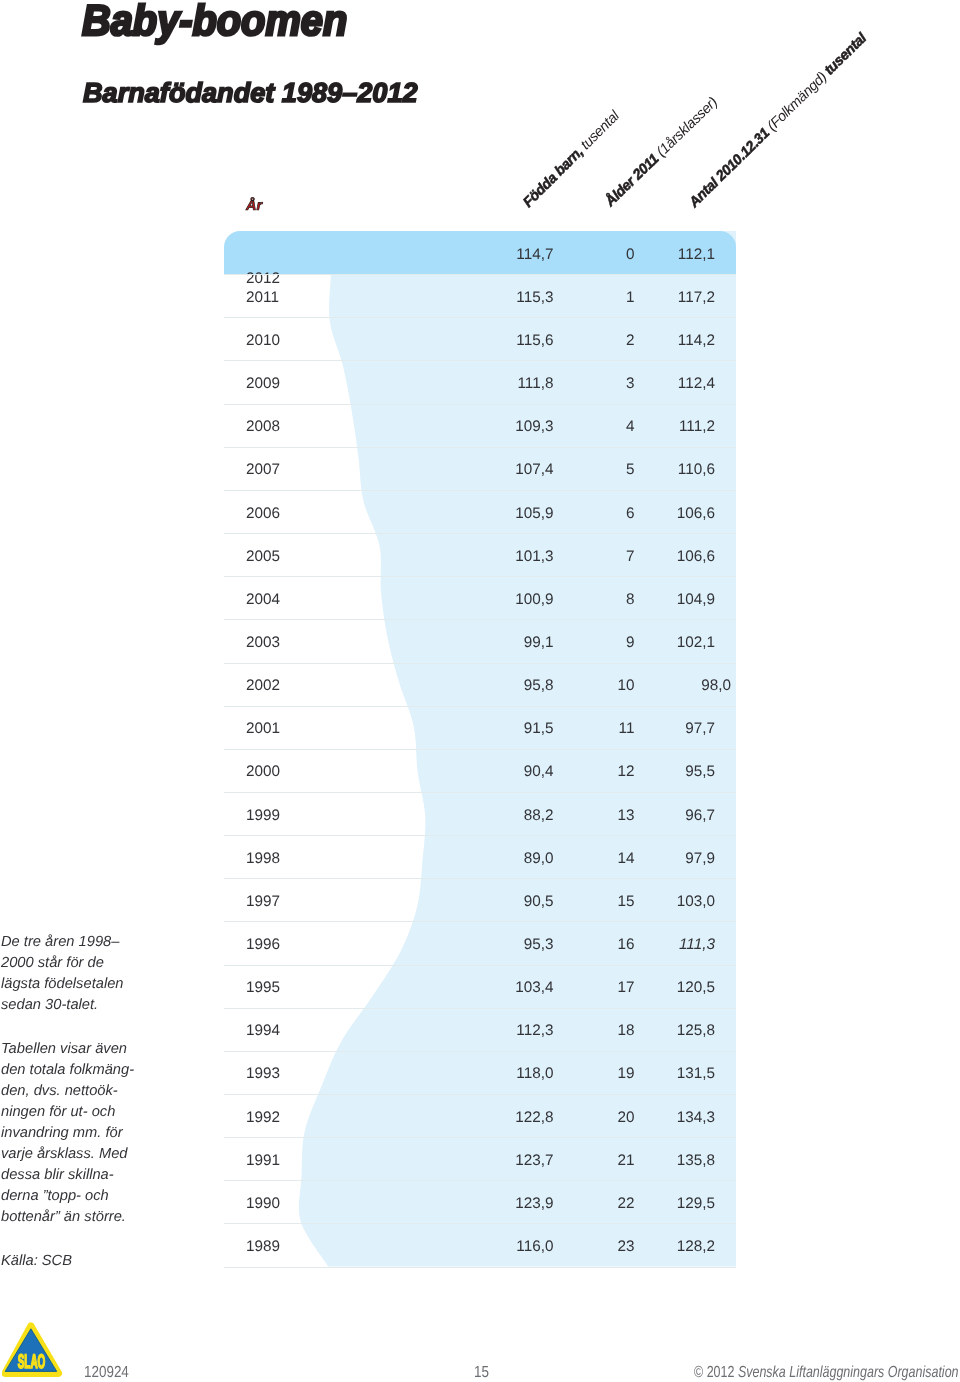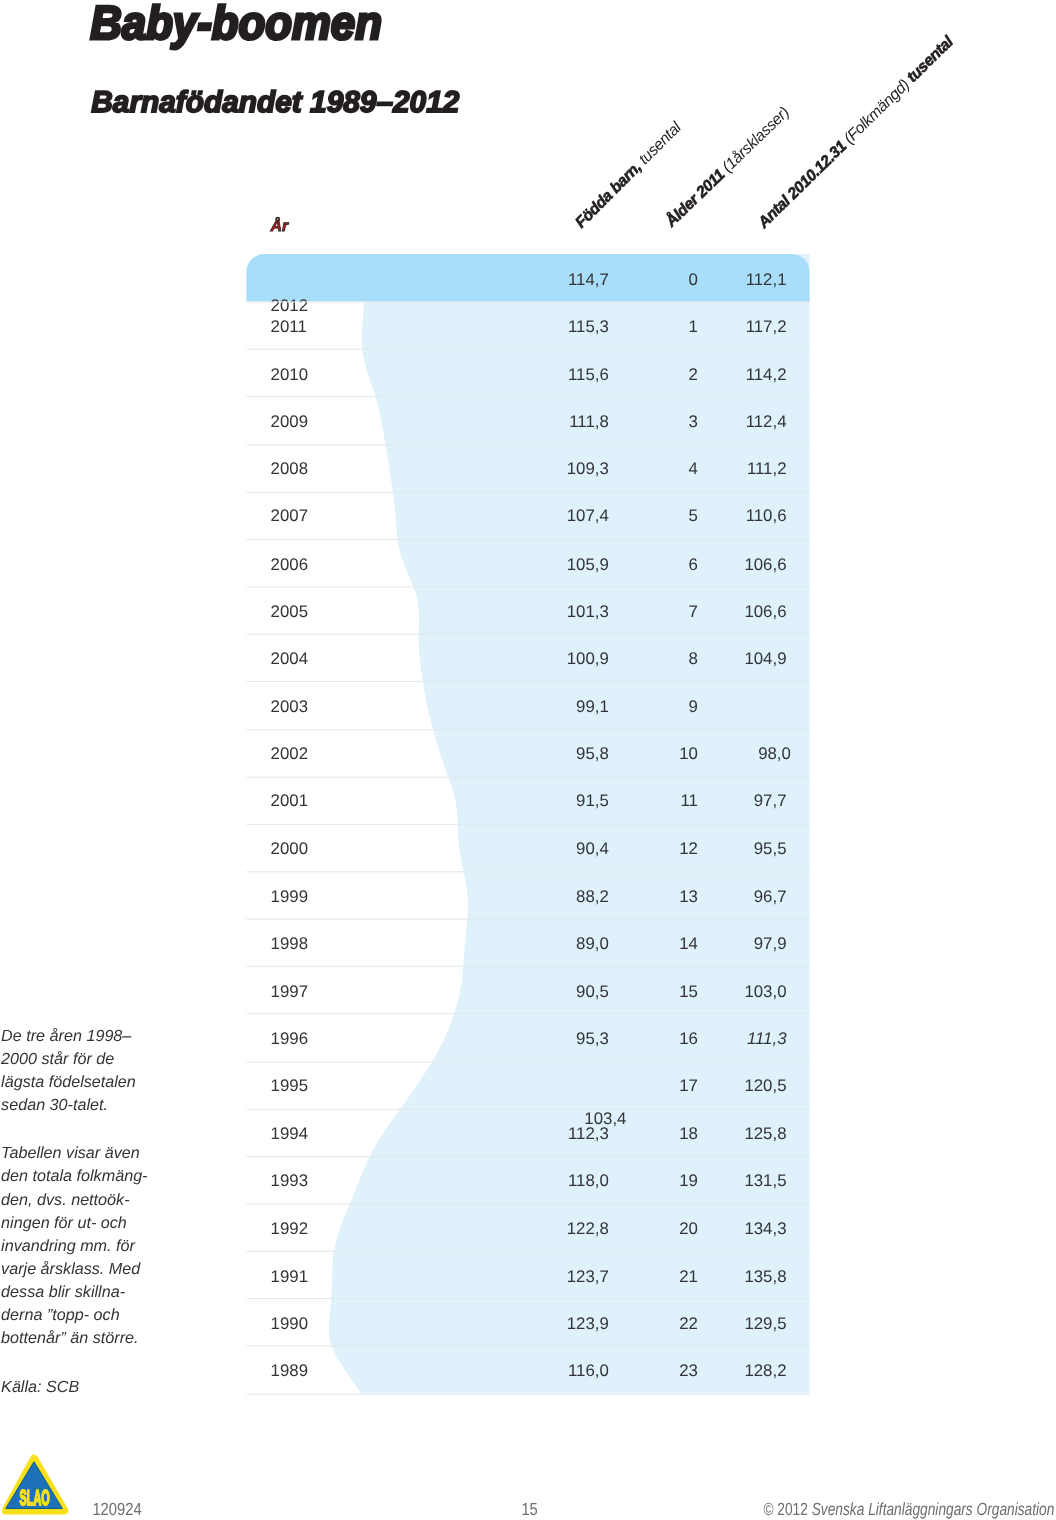--- a/index.html
+++ b/index.html
@@ -112,25 +112,26 @@
       <div class="cell c-n" style="top: 317.65px; left: 0px; width: 491px;">106,6</div>
       <div class="sep" style="top: 345.2px;"></div>
       <div class="cell c-year" style="top: 360.8px;">2004</div>
       <div class="cell c-n" style="top: 360.8px; left: 0px; width: 329.5px;">100,9</div>
       <div class="cell c-n" style="top: 360.8px; left: 0px; width: 410.5px;">8</div>
       <div class="cell c-n" style="top: 360.8px; left: 0px; width: 491px;">104,9</div>
       <div class="sep" style="top: 388.35px;"></div>
       <div class="cell c-year" style="top: 403.95px;">2003</div>
       <div class="cell c-n" style="top: 403.95px; left: 0px; width: 329.5px;">99,1</div>
       <div class="cell c-n" style="top: 403.95px; left: 0px; width: 410.5px;">9</div>
+      <div class="cell c-n" style="top: 403.95px; left: 0px; width: 491px;">102,1</div>
       <div class="sep" style="top: 431.5px;"></div>
       <div class="cell c-year" style="top: 447.1px;">2002</div>
       <div class="cell c-n" style="top: 447.1px; left: 0px; width: 329.5px;">95,8</div>
       <div class="cell c-n" style="top: 447.1px; left: 0px; width: 410.5px;">10</div>
-      <div class="cell c-n" style="top: 447.1px; left: 4px; width: 491px;">98,0</div>
+      <div class="cell c-n" style="top: 447.1px; left: 16px; width: 491px;">98,0</div>
       <div class="sep" style="top: 474.65px;"></div>
       <div class="cell c-year" style="top: 490.25px;">2001</div>
       <div class="cell c-n" style="top: 490.25px; left: 0px; width: 329.5px;">91,5</div>
       <div class="cell c-n" style="top: 490.25px; left: 0px; width: 410.5px;">11</div>
       <div class="cell c-n" style="top: 490.25px; left: 0px; width: 491px;">97,7</div>
       <div class="sep" style="top: 517.8px;"></div>
       <div class="cell c-year" style="top: 533.4px;">2000</div>
       <div class="cell c-n" style="top: 533.4px; left: 0px; width: 329.5px;">90,4</div>
       <div class="cell c-n" style="top: 533.4px; left: 0px; width: 410.5px;">12</div>
       <div class="cell c-n" style="top: 533.4px; left: 0px; width: 491px;">95,5</div>
@@ -149,21 +150,21 @@
       <div class="cell c-n" style="top: 662.85px; left: 0px; width: 329.5px;">90,5</div>
       <div class="cell c-n" style="top: 662.85px; left: 0px; width: 410.5px;">15</div>
       <div class="cell c-n" style="top: 662.85px; left: 0px; width: 491px;">103,0</div>
       <div class="sep" style="top: 690.4px;"></div>
       <div class="cell c-year" style="top: 706px;">1996</div>
       <div class="cell c-n" style="top: 706px; left: 0px; width: 329.5px;">95,3</div>
       <div class="cell c-n" style="top: 706px; left: 0px; width: 410.5px;">16</div>
       <div class="cell c-n" style="top: 706px; left: 0px; width: 491px; font-style: italic;">111,3</div>
       <div class="sep" style="top: 733.55px;"></div>
       <div class="cell c-year" style="top: 749.15px;">1995</div>
-      <div class="cell c-n" style="top: 749.15px; left: 16px; width: 329.5px; margin-top: 30px;">103,4</div>
+      <div class="cell c-n" style="top: 749.15px; left: 0px; width: 329.5px;">103,4</div>
       <div class="cell c-n" style="top: 749.15px; left: 0px; width: 410.5px;">17</div>
       <div class="cell c-n" style="top: 749.15px; left: 0px; width: 491px;">120,5</div>
       <div class="sep" style="top: 776.7px;"></div>
       <div class="cell c-year" style="top: 792.3px;">1994</div>
       <div class="cell c-n" style="top: 792.3px; left: 0px; width: 329.5px;">112,3</div>
       <div class="cell c-n" style="top: 792.3px; left: 0px; width: 410.5px;">18</div>
       <div class="cell c-n" style="top: 792.3px; left: 0px; width: 491px;">125,8</div>
       <div class="sep" style="top: 819.85px;"></div>
       <div class="cell c-year" style="top: 835.45px;">1993</div>
       <div class="cell c-n" style="top: 835.45px; left: 0px; width: 329.5px;">118,0</div>

